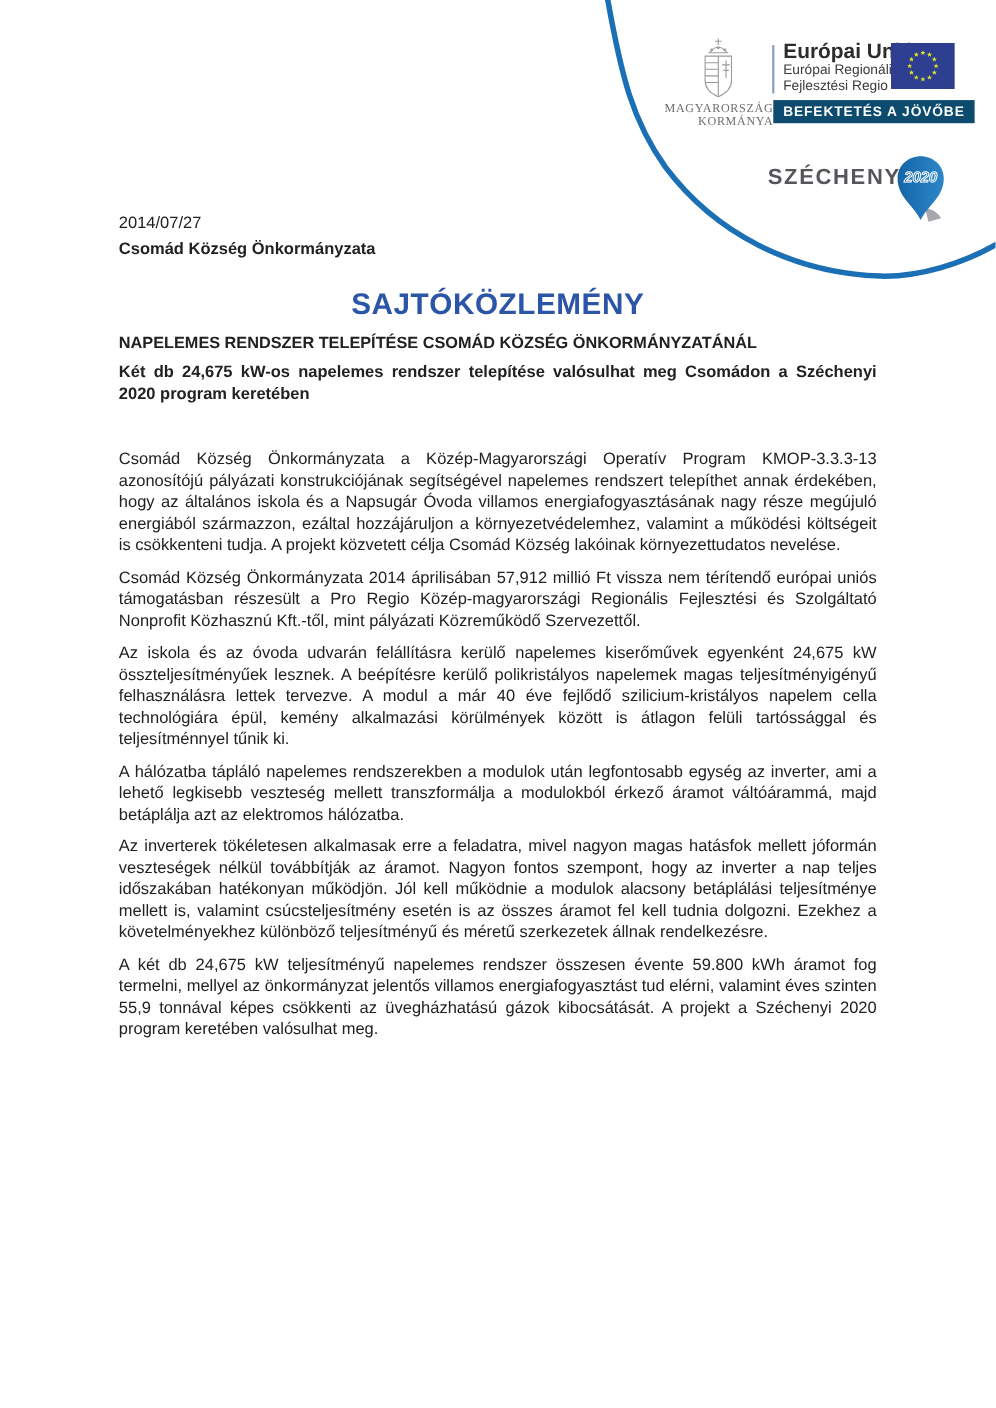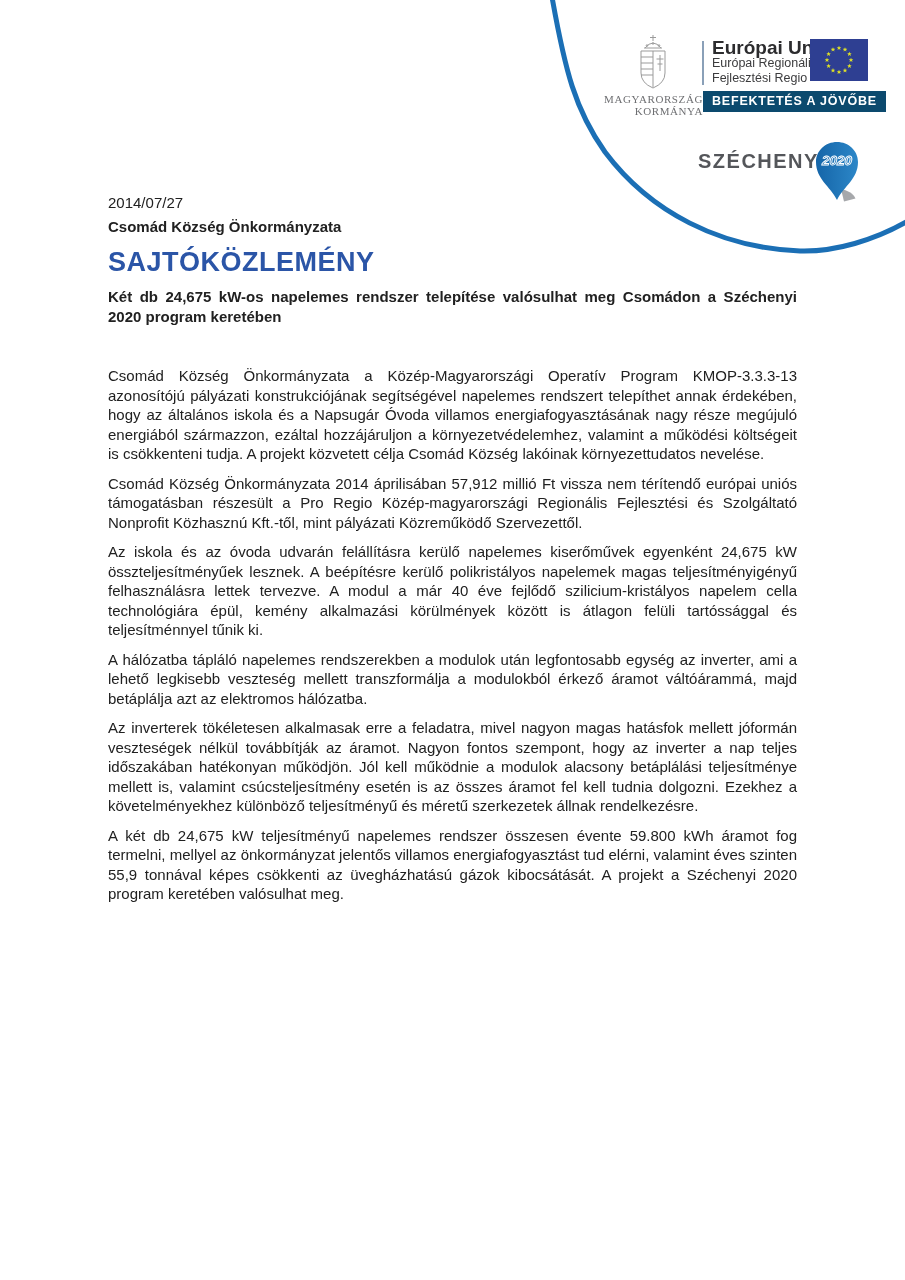--- a/index.html
+++ b/index.html
@@ -134,21 +134,22 @@
     </linearGradient>
   </defs>
   <path d="M26,48 C32,49 38.5,52.5 40.5,57.5 L29,60.5 Z" fill="#a6a8ab"></path>
   <path d="M22,59 C15,45 1,38 1,21 C1,9.6 10.4,1 22,1 C33.6,1 43,9.6 43,21 C43,38 29,45 22,59 Z" fill="url(#ping)"></path>
   <text x="22" y="24" text-anchor="middle" font-family="Liberation Sans, sans-serif" font-size="13.5" font-style="italic" font-weight="bold" fill="none" stroke="#ffffff" stroke-width="0.9">2020</text>
 </svg>
 
 <main class="main">
   <div class="date-line">2014/07/27</div>
   <div class="org-line">Csomád Község Önkormányzata</div>
-  <h1 class="doc-title" style="margin:12px 0 0;">SAJTÓKÖZLEMÉNY</h1>
+  <h1 class="doc-title" style="margin:26px 0 0;text-align:center;">SAJTÓKÖZLEMÉNY</h1>
+  <h2 class="doc-subtitle" style="margin:12px 0 0;">NAPELEMES RENDSZER TELEPÍTÉSE CSOMÁD KÖZSÉG ÖNKORMÁNYZATÁNÁL</h2>
   <p class="doc-lead" style="margin:9px 0 0;">Két db 24,675 kW-os napelemes rendszer telepítése valósulhat meg Csomádon a Széchenyi 2020 program keretében</p>
   <div class="bodytext">
     <p>Csomád Község Önkormányzata a Közép-Magyarországi Operatív Program KMOP-3.3.3-13 azonosítójú pályázati konstrukciójának segítségével napelemes rendszert telepíthet annak érdekében, hogy az általános iskola és a Napsugár Óvoda villamos energiafogyasztásának nagy része megújuló energiából származzon, ezáltal hozzájáruljon a környezetvédelemhez, valamint a működési költségeit is csökkenteni tudja. A projekt közvetett célja Csomád Község lakóinak környezettudatos nevelése.</p>
     <p>Csomád Község Önkormányzata 2014 áprilisában 57,912 millió Ft vissza nem térítendő európai uniós támogatásban részesült a Pro Regio Közép-magyarországi Regionális Fejlesztési és Szolgáltató Nonprofit Közhasznú Kft.-től, mint pályázati Közreműködő Szervezettől.</p>
     <p>Az iskola és az óvoda udvarán felállításra kerülő napelemes kiserőművek egyenként 24,675 kW összteljesítményűek lesznek. A beépítésre kerülő polikristályos napelemek magas teljesítményigényű felhasználásra lettek tervezve. A modul a már 40 éve fejlődő szilicium-kristályos napelem cella technológiára épül, kemény alkalmazási körülmények között is átlagon felüli tartóssággal és teljesítménnyel tűnik ki.</p>
     <p>A hálózatba tápláló napelemes rendszerekben a modulok után legfontosabb egység az inverter, ami a lehető legkisebb veszteség mellett transzformálja a modulokból érkező áramot váltóárammá, majd betáplálja azt az elektromos hálózatba.</p>
     <p>Az inverterek tökéletesen alkalmasak erre a feladatra, mivel nagyon magas hatásfok mellett jóformán veszteségek nélkül továbbítják az áramot. Nagyon fontos szempont, hogy az inverter a nap teljes időszakában hatékonyan működjön. Jól kell működnie a modulok alacsony betáplálási teljesítménye mellett is, valamint csúcsteljesítmény esetén is az összes áramot fel kell tudnia dolgozni. Ezekhez a követelményekhez különböző teljesítményű és méretű szerkezetek állnak rendelkezésre.</p>
     <p>A két db 24,675 kW teljesítményű napelemes rendszer összesen évente 59.800 kWh áramot fog termelni, mellyel az önkormányzat jelentős villamos energiafogyasztást tud elérni, valamint éves szinten 55,9 tonnával képes csökkenti az üvegházhatású gázok kibocsátását. A projekt a Széchenyi 2020 program keretében valósulhat meg.</p>
   </div>
 </main>

